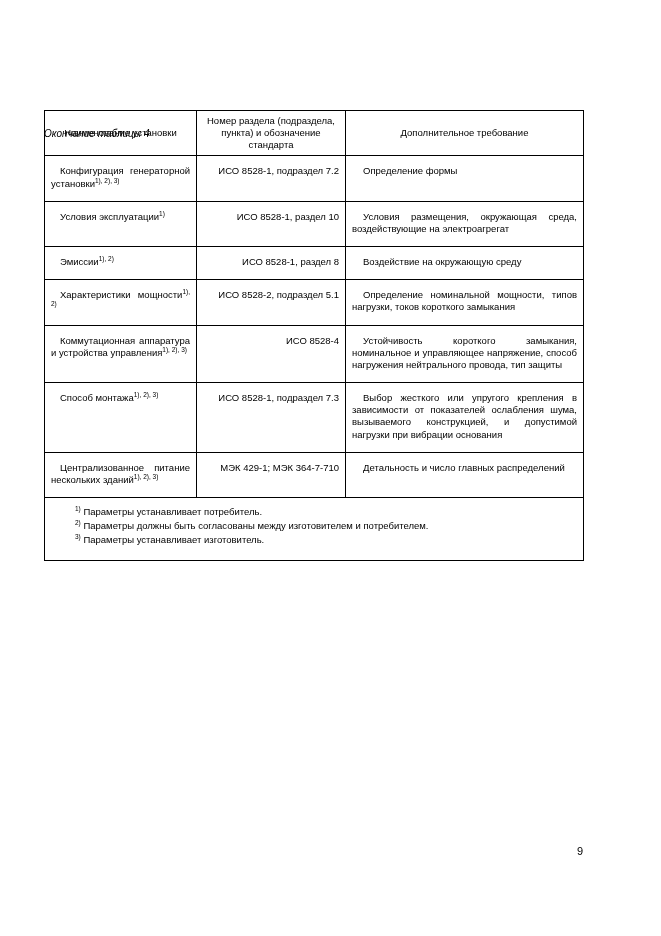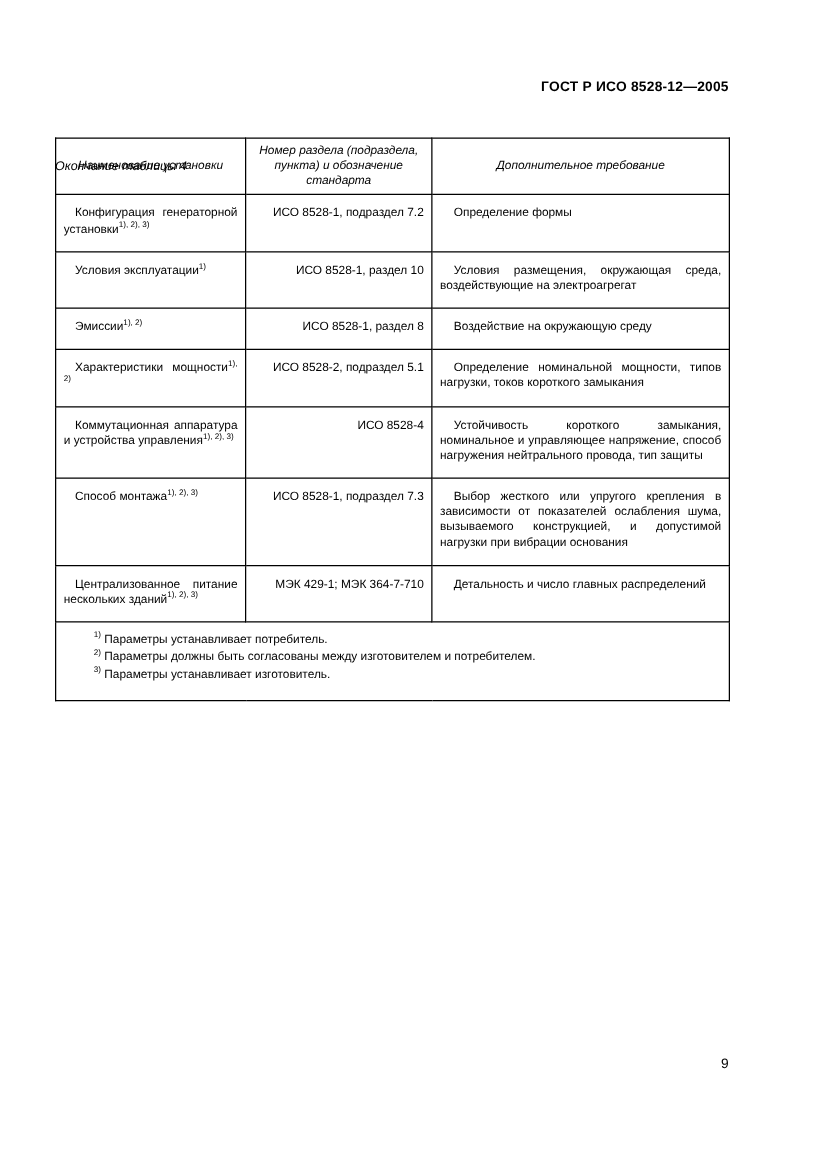--- a/index.html
+++ b/index.html
@@ -57,21 +57,20 @@
     border: 1px solid #000;
     padding: 5px 6px;
     vertical-align: top;
   }
   th {
     font-weight: 400;
     text-align: center;
     vertical-align: middle;
     height: 44px;
     padding: 4px 8px;
-    font-style: italic;
   }
   td.c1 {
     text-align: justify;
     text-indent: 9px;
     padding-top: 9px;
     padding-bottom: 11px;
   }
   td.c2 {
     text-align: right;
     padding-top: 9px;
@@ -99,21 +98,20 @@
     top: 845px;
     right: 78px;
     font-size: 11px;
   }
 </style>
 </head>
 <body>
 
 <div class="page">
 
-  <div class="doc-header">ГОСТ Р ИСО 8528-12—2005</div>
 
   <div class="caption">Окончание таблицы 4</div>
 
   <div class="table-wrap">
     <table>
       <colgroup>
         <col class="c1">
           <col class="c2">
           <col class="c3">
       </colgroup>

